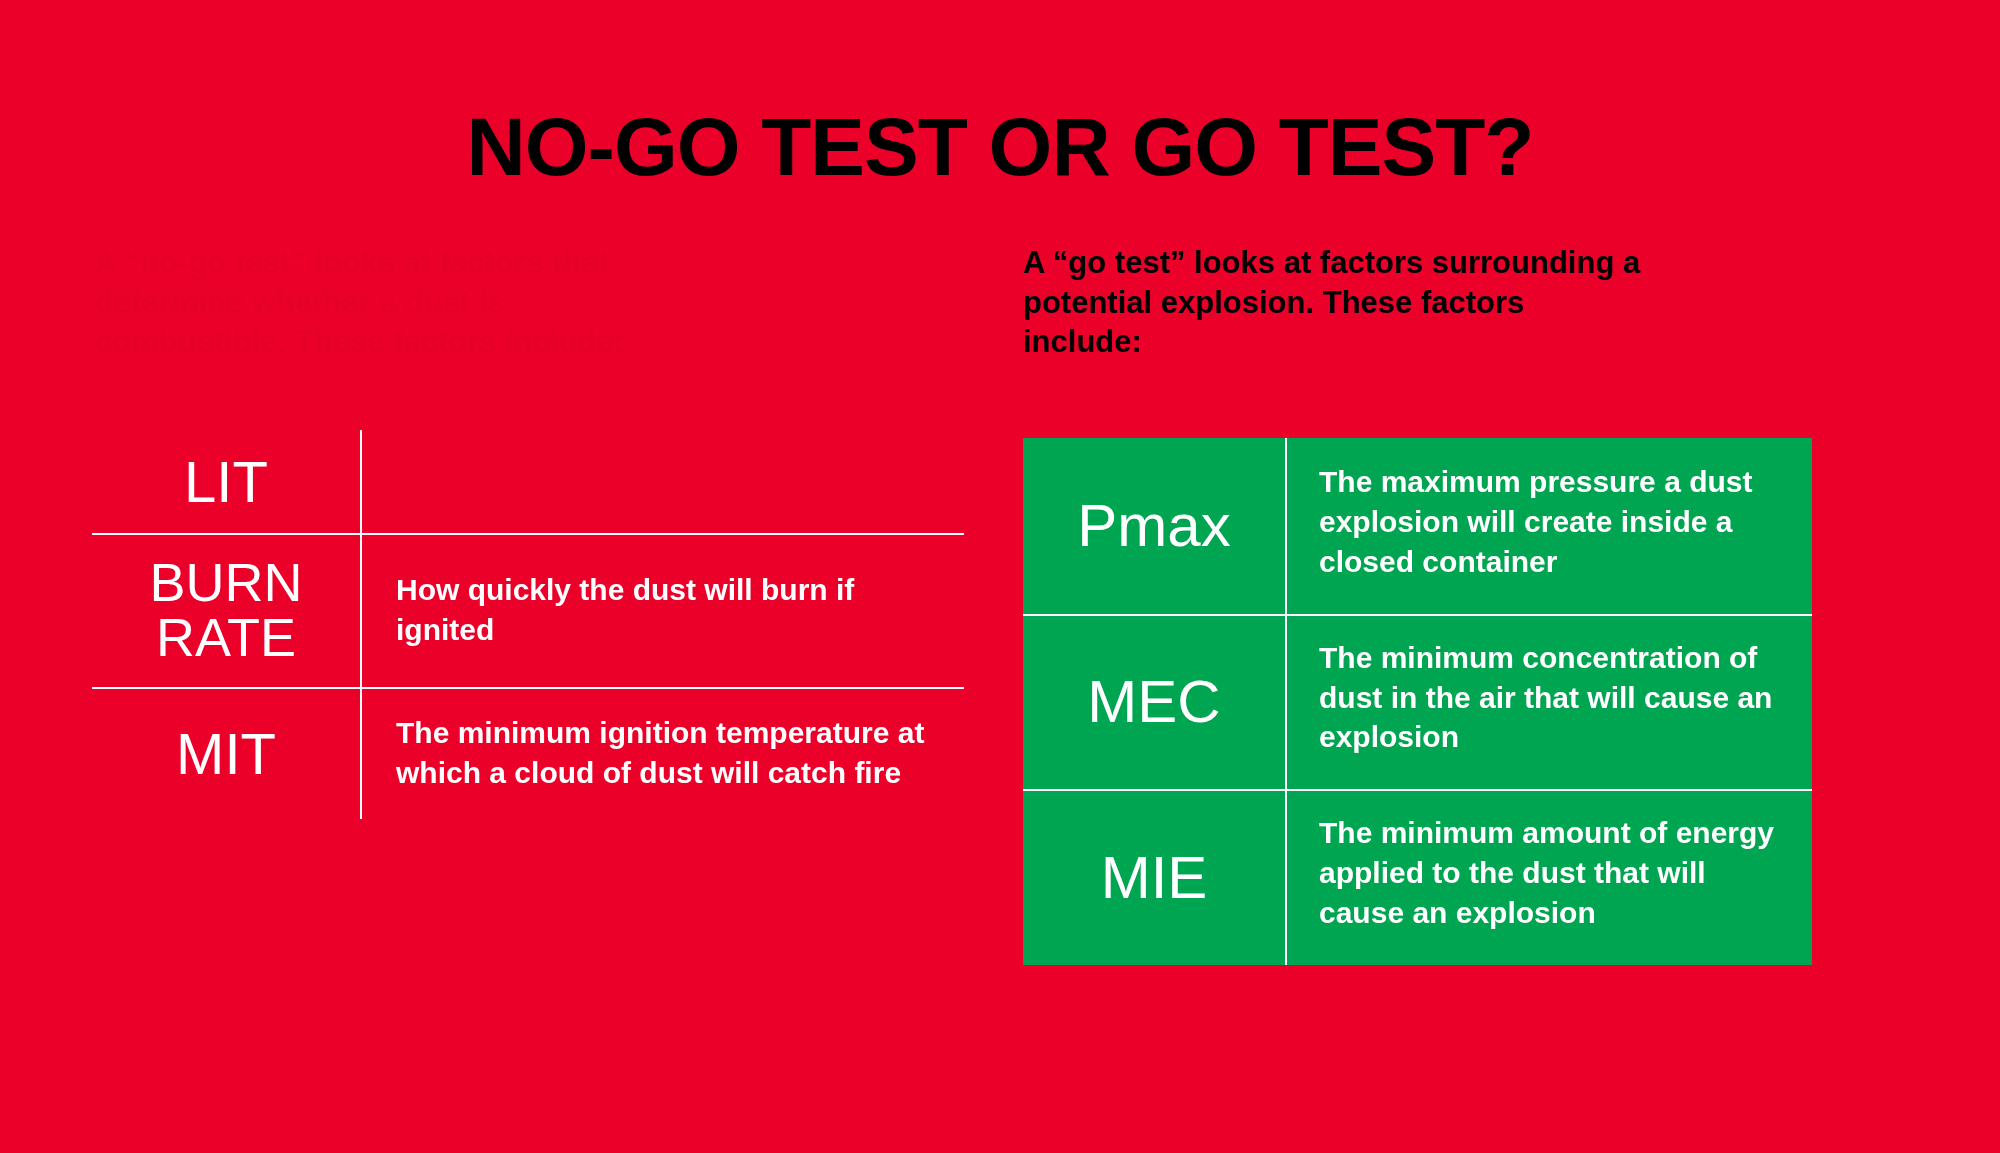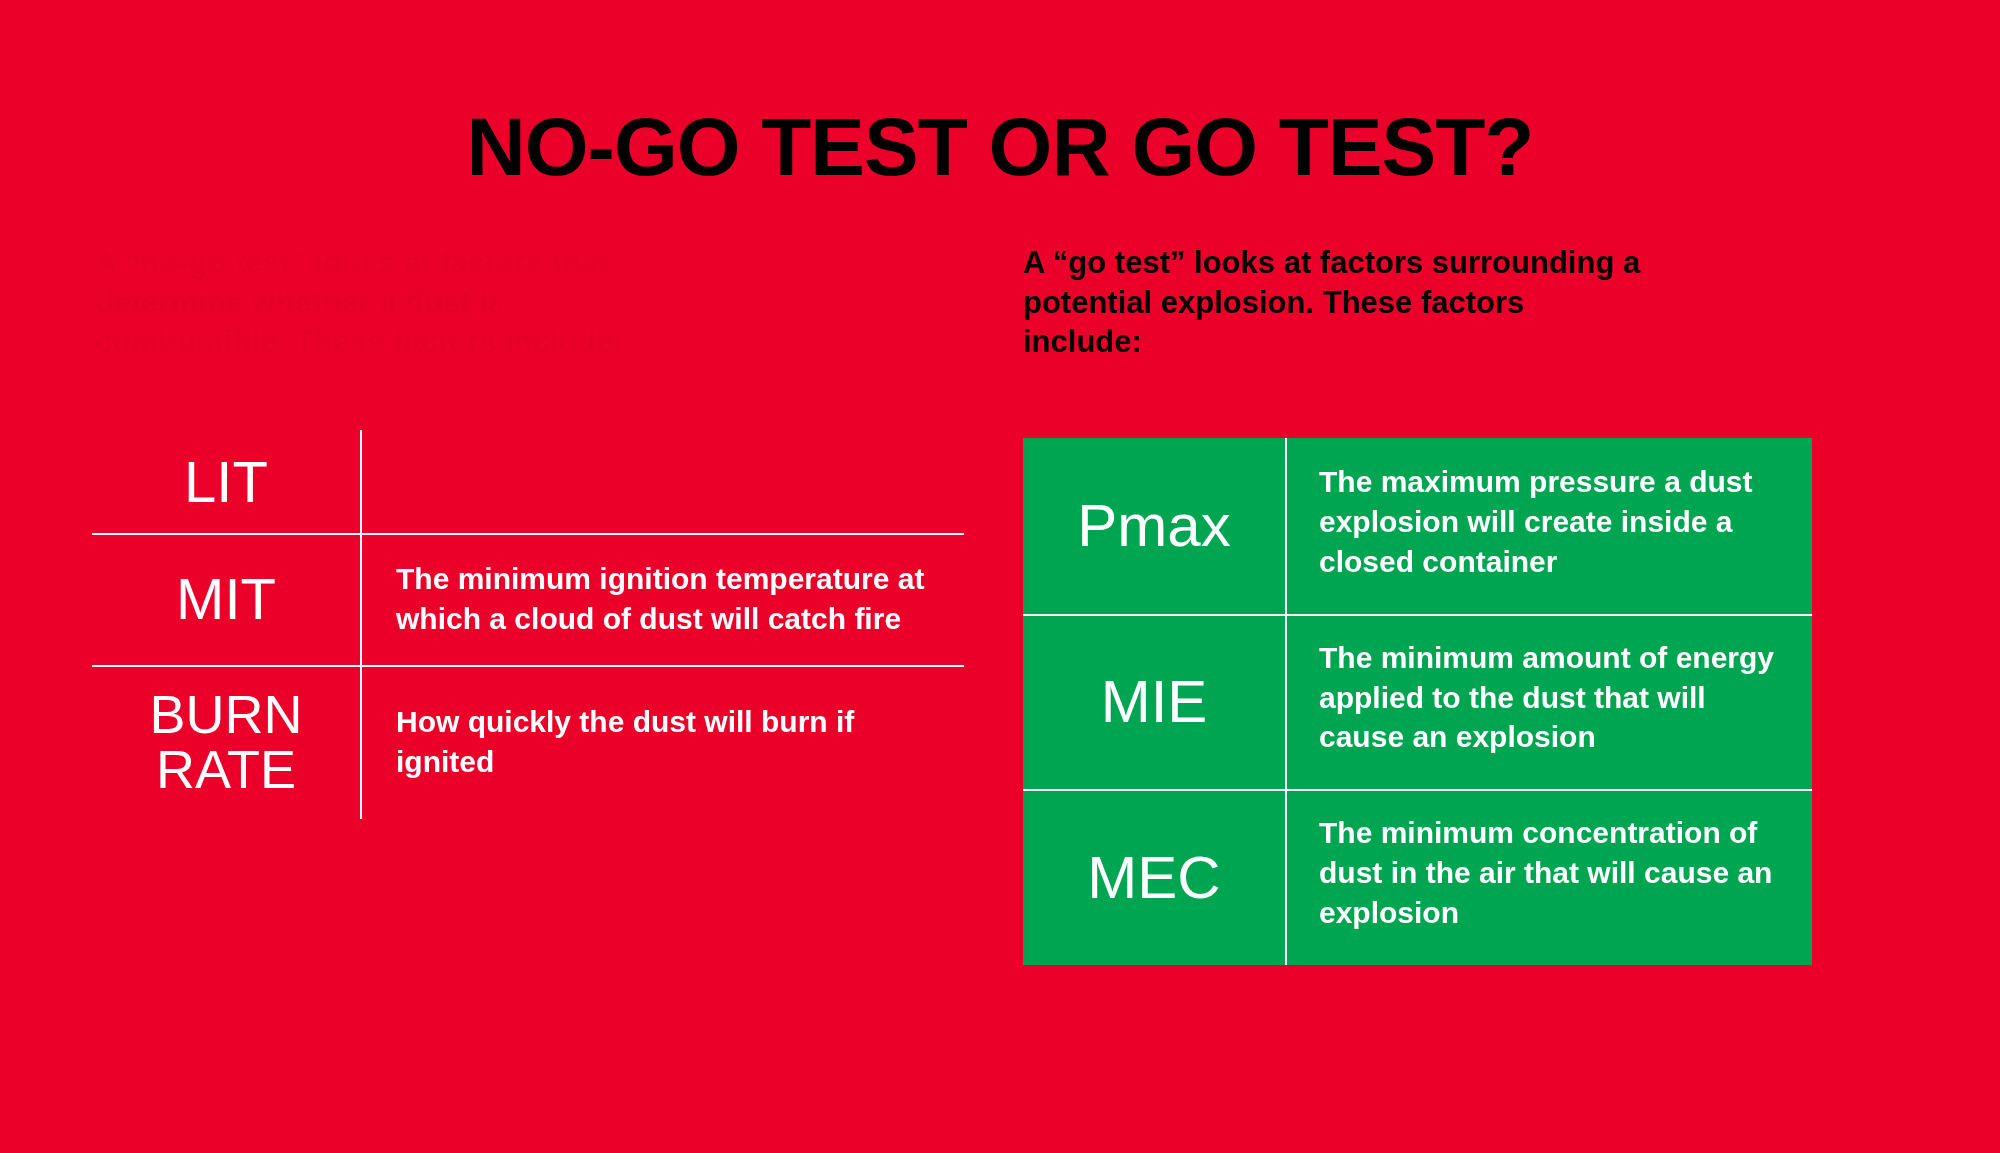--- a/index.html
+++ b/index.html
@@ -163,49 +163,49 @@
   <div class="intro intro-right">A “go test” looks at factors surrounding a potential explosion. These factors include:</div>
 
   <div class="table table-left">
 
     <div class="row">
       <div class="term">LIT</div>
       <div class="divider"></div>
     </div>
 
     <div class="row">
+      <div class="term small">BURN RATE</div>
+      <div class="divider"></div>
+      <div class="def">How quickly the dust will burn if ignited</div>
+    </div>
+
+    <div class="row">
       <div class="term">MIT</div>
       <div class="divider"></div>
       <div class="def">The minimum ignition temperature at which a cloud of dust will catch fire</div>
     </div>
 
-    <div class="row">
-      <div class="term small">BURN RATE</div>
-      <div class="divider"></div>
-      <div class="def">How quickly the dust will burn if ignited</div>
-    </div>
-
   </div>
 
   <div class="table table-right">
 
     <div class="row">
       <div class="term">Pmax</div>
       <div class="divider"></div>
       <div class="def">The maximum pressure a dust explosion will create inside a closed container</div>
     </div>
 
 
     <div class="row">
+      <div class="term">MEC</div>
+      <div class="divider"></div>
+      <div class="def">The minimum concentration of dust in the air that will cause an explosion</div>
+    </div>
+
+    <div class="row">
       <div class="term">MIE</div>
       <div class="divider"></div>
       <div class="def">The minimum amount of energy applied to the dust that will cause an explosion</div>
     </div>
 
-    <div class="row">
-      <div class="term">MEC</div>
-      <div class="divider"></div>
-      <div class="def">The minimum concentration of dust in the air that will cause an explosion</div>
-    </div>
-
   </div>
 
 </div>
 
 </body></html>

